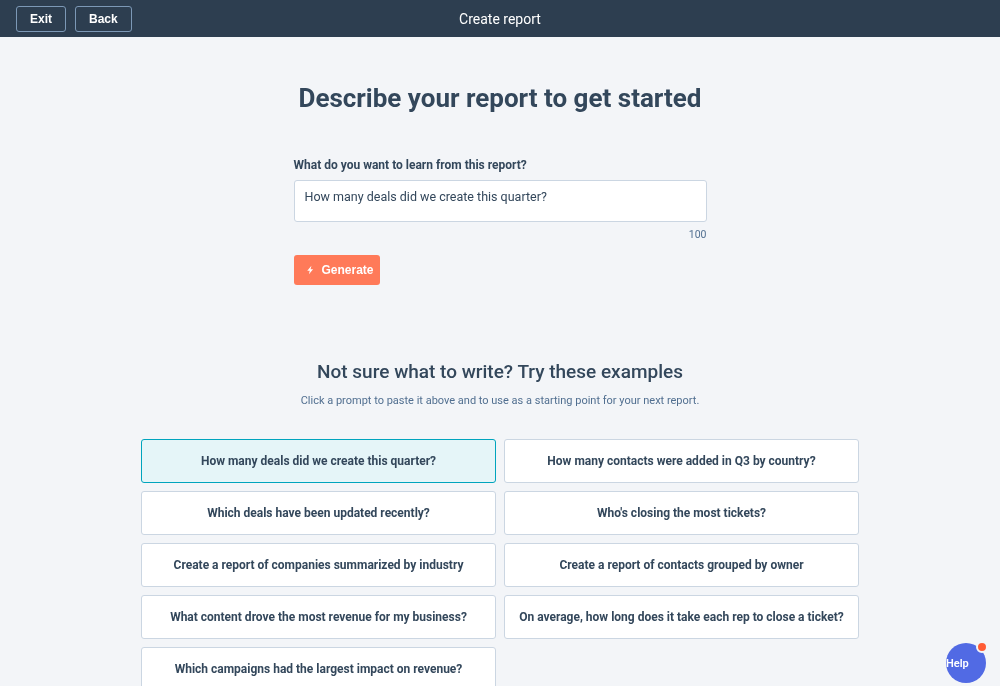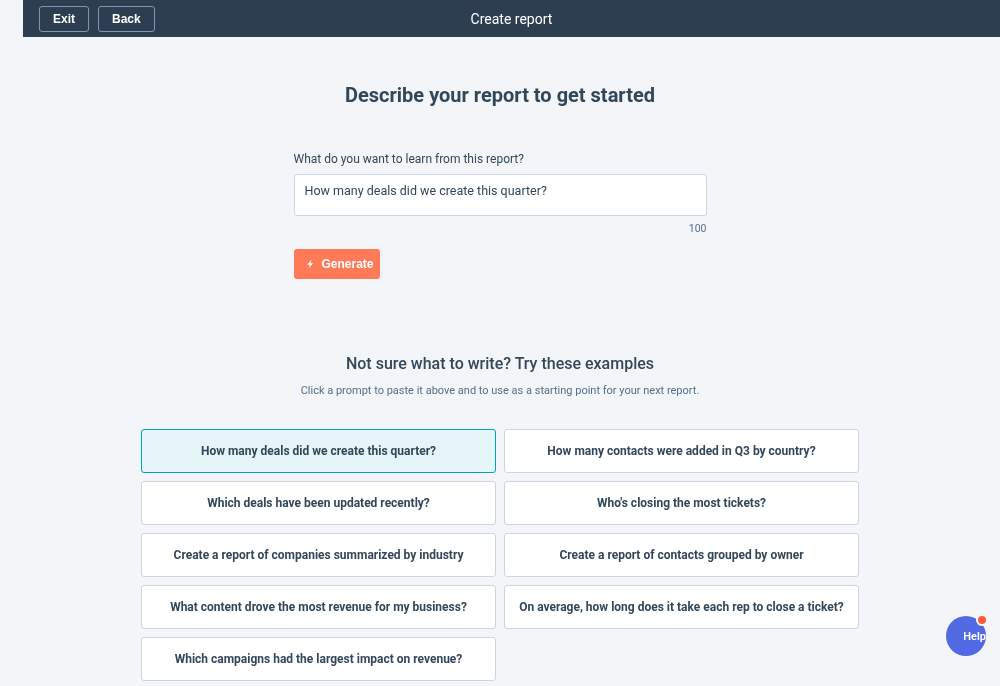--- a/index.html
+++ b/index.html
@@ -1,37 +1,37 @@
 <!DOCTYPE html>
 <html><head>
 <meta charset="utf-8">
 <style>
   * { box-sizing: border-box; margin: 0; padding: 0; }
   html, body { width: 1000px; height: 686px; font-family: -apple-system, BlinkMacSystemFont, "Segoe UI", Roboto, Helvetica, Arial, sans-serif; background: #f3f5f8; overflow: hidden; }
   .page { width: 100%; height: 100%; position: relative; background: #f3f5f8; border-radius: 6px; }
-  .topbar { height: 37px; background: #2d3e50; display: flex; align-items: center; padding: 0 16px; position: relative; margin-left: 23px; }
+  .topbar { height: 37px; background: #2d3e50; display: flex; align-items: center; padding: 0 16px; position: relative; }
   .topbar .nav-buttons { display: flex; gap: 9px; }
   .topbar button.nav { background: transparent; border: 1px solid #7c98b6; color: #ffffff; font-size: 12px; font-weight: 600; padding: 5px 13px; border-radius: 3px; cursor: pointer; }
   .topbar .title { position: absolute; left: 0; right: 0; text-align: center; color: #ffffff; font-size: 14px; font-weight: 400; pointer-events: none; }
   .content { text-align: center; padding-top: 46px; }
-  .main-heading { color: #33475b; font-size: 20px; font-weight: 700; }
+  .main-heading { color: #33475b; font-size: 26px; font-weight: 700; }
   .form-area { width: 413px; margin: 45px auto 0; text-align: left; }
-  .form-label { color: #33475b; font-size: 12px; font-weight: 400; }
+  .form-label { color: #33475b; font-size: 12px; font-weight: 700; }
   .form-hint { color: #516f90; font-size: 10.5px; margin-top: 3px; }
   .textarea { width: 100%; margin-top: 8px; border: 1px solid #cbd6e2; border-radius: 3px; background: #ffffff; padding: 8px 10px; font-size: 12.5px; color: #33475b; resize: none; height: 42px; font-family: inherit; }
   .counter-row { text-align: right; font-size: 10.5px; color: #516f90; margin-top: 2px; }
   .generate-btn { margin-top: 14px; background: #ff7a59; border: none; color: #ffffff; font-size: 12px; font-weight: 600; padding: 8px 6px 8px 12px; border-radius: 3px; cursor: pointer; display: inline-flex; align-items: center; gap: 6px; }
   .generate-btn .bolt { display: inline-block; width: 10px; height: 12px; }
   .examples { margin-top: 75px; text-align: center; }
-  .examples-heading { color: #33475b; font-size: 16px; font-weight: 500; }
+  .examples-heading { color: #33475b; font-size: 19px; font-weight: 500; }
   .examples-sub { color: #516f90; font-size: 11px; margin-top: 11px; }
   .example-grid { width: 718px; margin: 32px auto 0; display: grid; grid-template-columns: 1fr 1fr; gap: 8px; }
   .example-card { background: #ffffff; border: 1px solid #cbd6e2; border-radius: 3px; padding: 14px 10px; font-size: 12px; font-weight: 700; color: #33475b; cursor: pointer; text-align: center; }
   .example-card.selected { border: 1px solid #00a4bd; background: #e5f5f8; }
-  .help-btn { position: absolute; bottom: 30px; right: 14px; width: 40px; height: 40px; border-radius: 50%; background: #516ae4; color: #ffffff; font-size: 11px; font-weight: 600; display: flex; align-items: center; justify-content: flex-end; cursor: pointer; }
+  .help-btn { position: absolute; bottom: 3px; right: 14px; width: 40px; height: 40px; border-radius: 50%; background: #516ae4; color: #ffffff; font-size: 11px; font-weight: 600; display: flex; align-items: center; justify-content: flex-start; cursor: pointer; }
   .help-btn::before { content: ""; position: absolute; top: -2px; right: -2px; width: 8px; height: 8px; background: #ff5c35; border: 2px solid #f3f5f8; border-radius: 50%; }
 </style>
 </head>
 <body>
 
 <div class="page">
   <div class="topbar">
     <div class="nav-buttons">
       <button class="nav">Exit</button>
       <button class="nav">Back</button>

